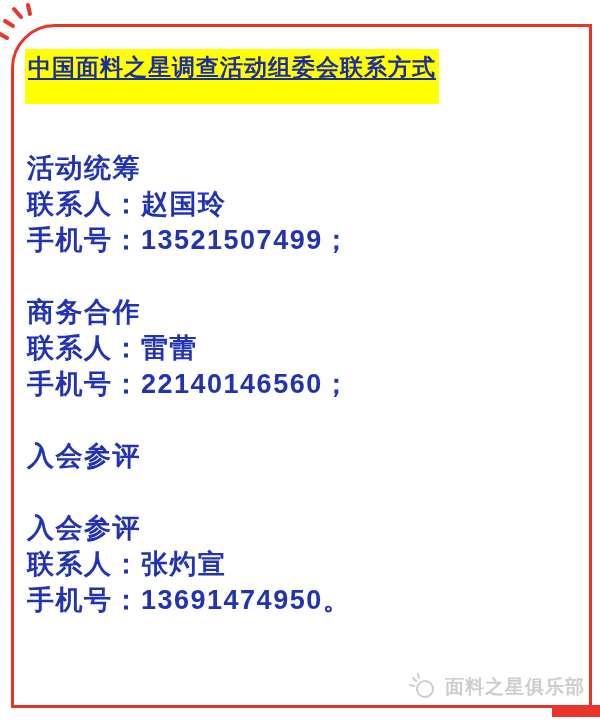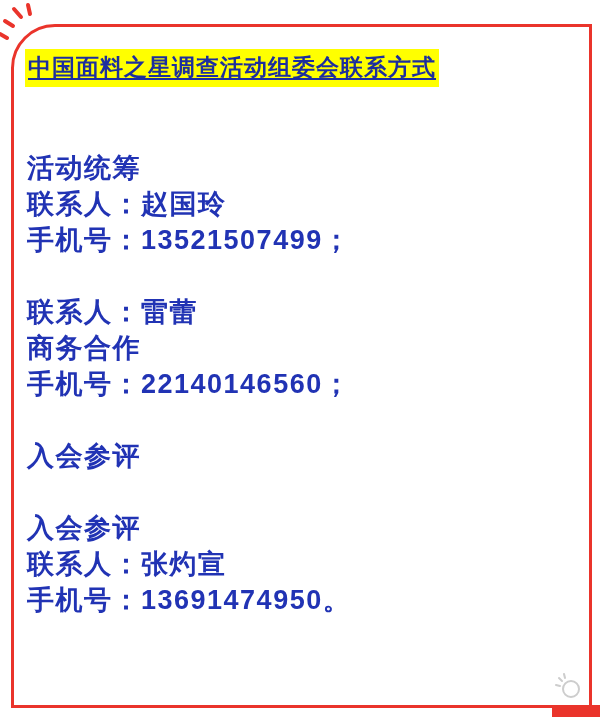--- a/index.html
+++ b/index.html
@@ -61,21 +61,21 @@
     left: 25px;
     top: 49px;
   }
   .title-highlight {
     display: inline-block;
     background: var(--highlight-yellow, #ffff00);
     color: var(--title-blue, #1c2e9e);
     font-size: 23px;
     font-weight: bold;
     letter-spacing: 1px;
-    padding: 3px 3px 4px 3px;
+    padding: 3px 3px 21px 3px;
     text-decoration: underline;
     text-decoration-thickness: 2px;
     text-underline-offset: 3px;
   }
 
   
   .sections {
     position: absolute;
     left: 27px;
     top: 150px;
@@ -136,22 +136,22 @@
 
 <div class="sections">
 
   <div class="section">
     <div class="line">活动统筹</div>
     <div class="line">联系人：赵国玲</div>
     <div class="line">手机号：13521507499；</div>
   </div>
 
   <div class="section">
+    <div class="line">商务合作</div>
     <div class="line">联系人：雷蕾</div>
-    <div class="line">商务合作</div>
     <div class="line">手机号：22140146560；</div>
   </div>
 
   <div class="section">
     <div class="line">入会参评</div>
   </div>
 
   <div class="section">
     <div class="line">入会参评</div>
     <div class="line">联系人：张灼宣</div>
@@ -160,13 +160,14 @@
 
 </div>
 
 <div class="watermark">
   <svg class="watermark-icon" viewBox="0 0 32 28" aria-hidden="true">
     <circle class="stroke" cx="18" cy="16" r="8"></circle>
     <line class="stroke" x1="6" y1="5" x2="9" y2="8"></line>
     <line class="stroke" x1="3" y1="12" x2="7" y2="13"></line>
     <line class="stroke" x1="11" y1="1" x2="12" y2="5"></line>
   </svg>
+  <span class="watermark-label">面料之星俱乐部</span>
 </div>
 
 </body></html>

